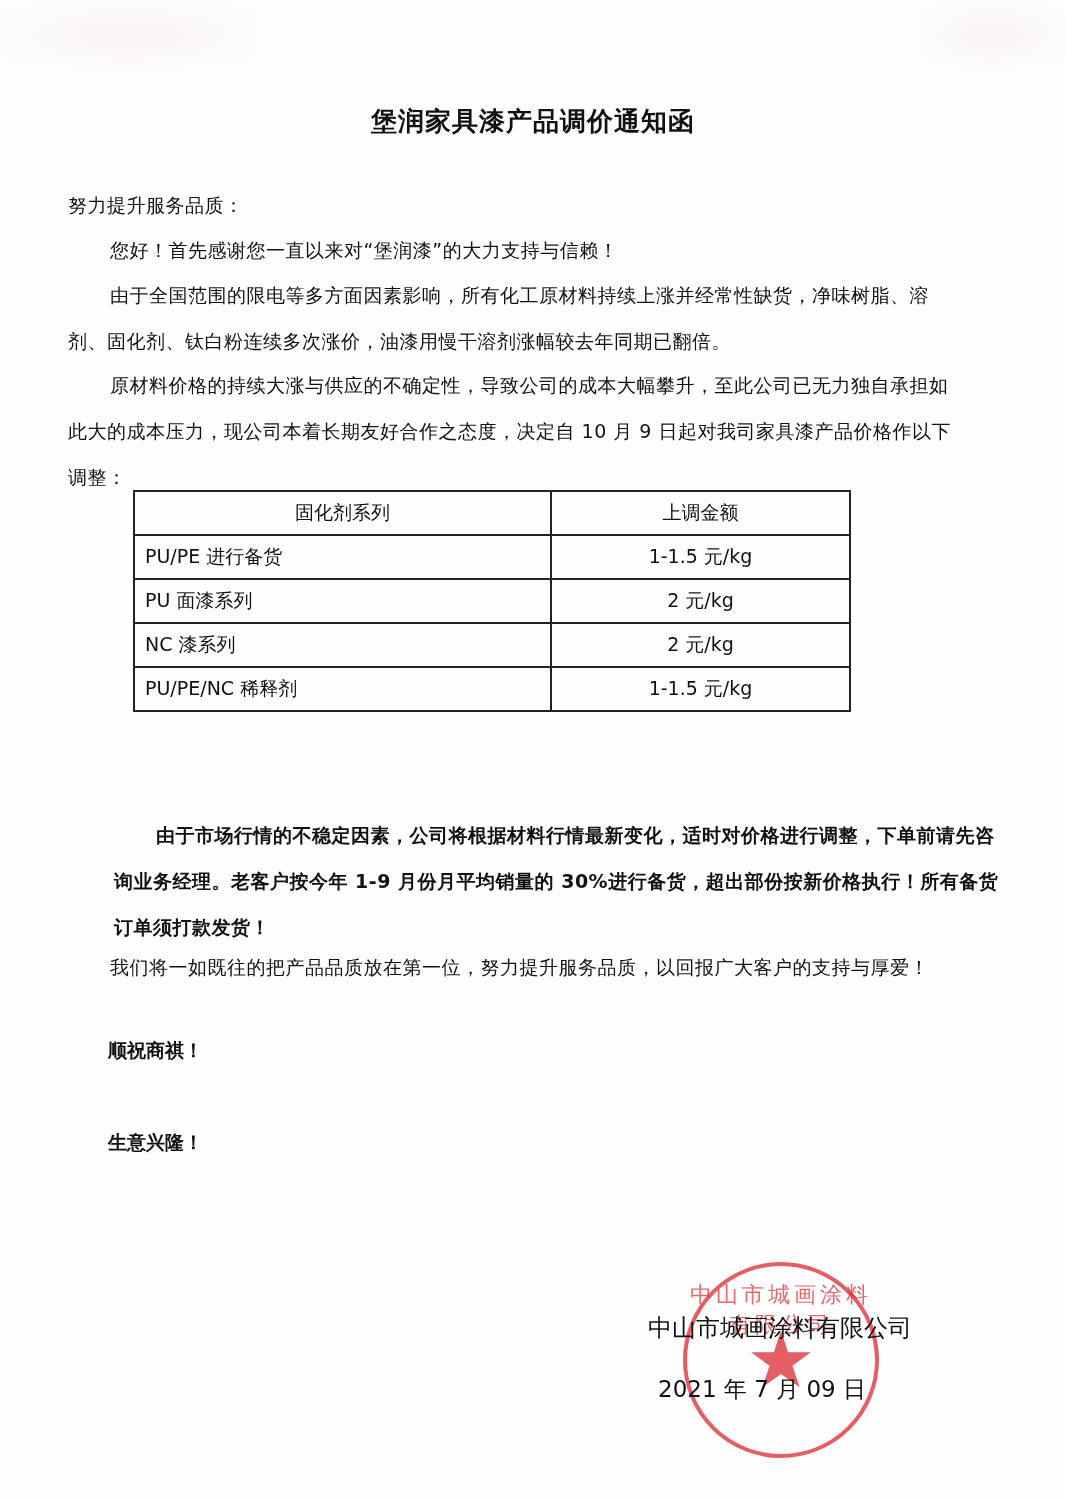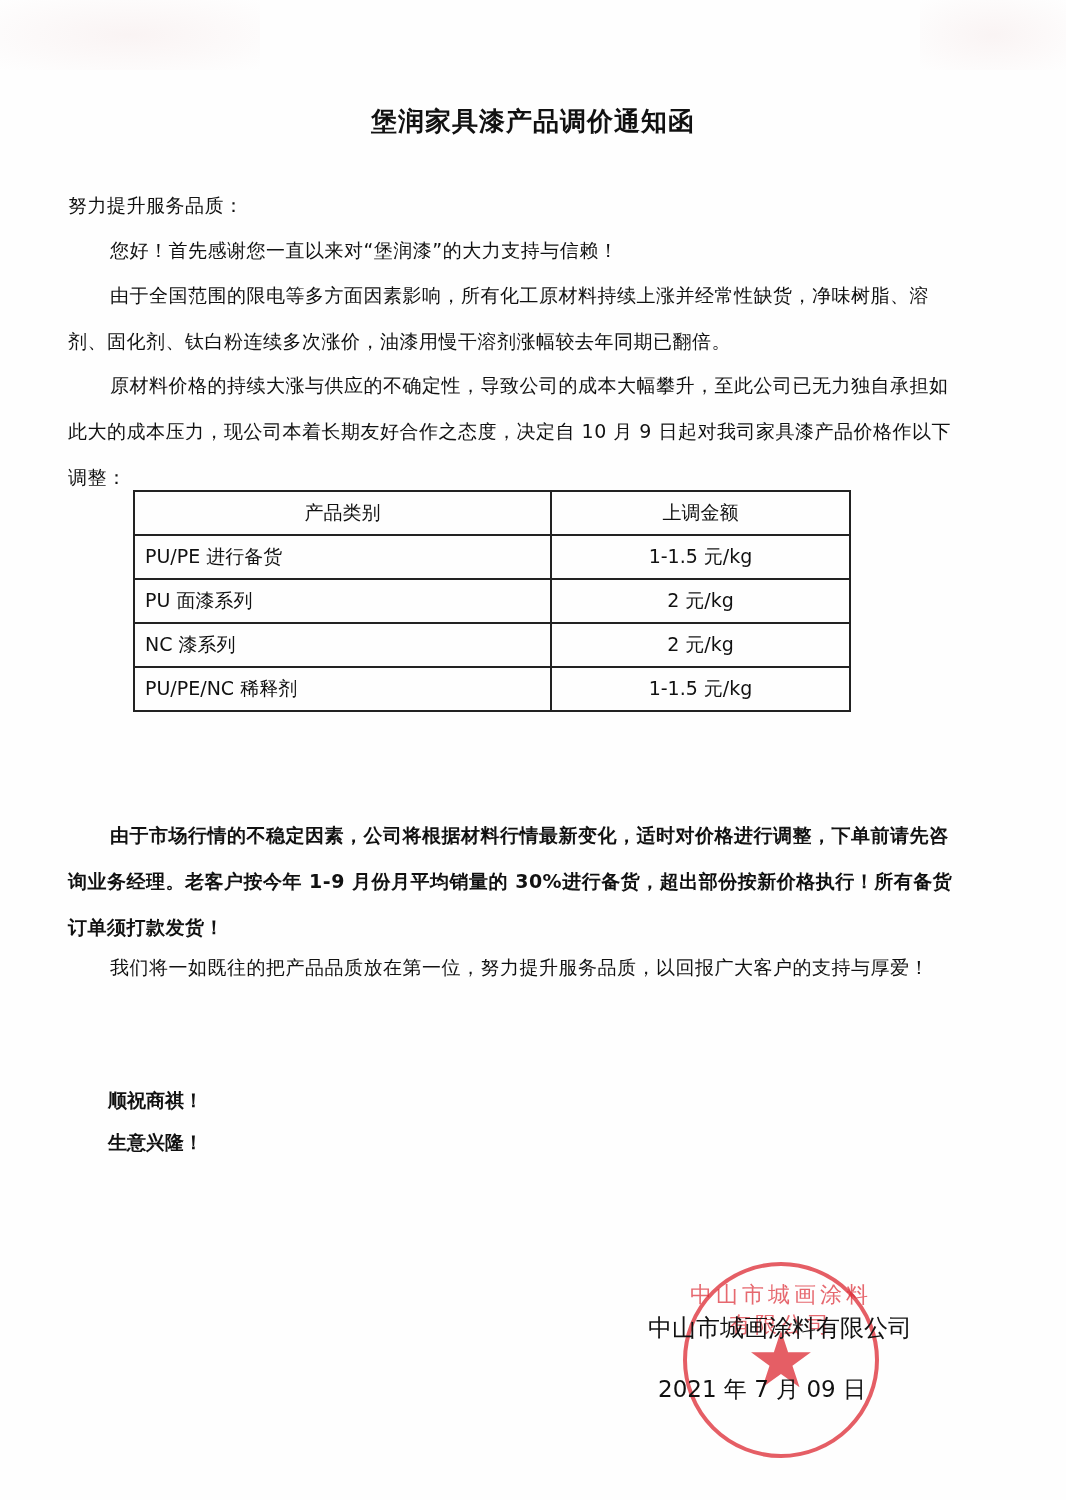--- a/index.html
+++ b/index.html
@@ -61,21 +61,21 @@
 <div class="title">堡润家具漆产品调价通知函</div>
 
 <div class="para" style="top:182px;">努力提升服务品质：</div>
 <div class="para indent" style="top:227px;">您好！首先感谢您一直以来对“堡润漆”的大力支持与信赖！</div>
 <div class="para indent" style="top:272px;">由于全国范围的限电等多方面因素影响，所有化工原材料持续上涨并经常性缺货，净味树脂、溶剂、固化剂、钛白粉连续多次涨价，油漆用慢干溶剂涨幅较去年同期已翻倍。</div>
 <div class="para indent" style="top:362px;">原材料价格的持续大涨与供应的不确定性，导致公司的成本大幅攀升，至此公司已无力独自承担如此大的成本压力，现公司本着长期友好合作之态度，决定自 10 月 9 日起对我司家具漆产品价格作以下调整：</div>
 
 <table class="price">
   <thead>
     <tr>
-      <th>产品类别</th>
+      <th>固化剂系列</th>
       <th>上调金额</th>
     </tr>
   </thead>
   <tbody>
     <tr>
       <td class="cat">PU/PE 进行备货</td>
       <td class="amt">1-1.5 元/kg</td>
     </tr>
     <tr>
       <td class="cat">PU 面漆系列</td>
@@ -85,24 +85,24 @@
       <td class="cat">NC 漆系列</td>
       <td class="amt">2 元/kg</td>
     </tr>
     <tr>
       <td class="cat">PU/PE/NC 稀释剂</td>
       <td class="amt">1-1.5 元/kg</td>
     </tr>
   </tbody>
 </table>
 
-<div class="para indent bold" style="top:812px;">由于市场行情的不稳定因素，公司将根据材料行情最新变化，适时对价格进行调整，下单前请先咨询业务经理。老客户按今年 1-9 月份月平均销量的 30%进行备货，超出部份按新价格执行！所有备货订单须打款发货！</div>
+<div class="para indent bold" style="top:812px;margin-left:46px;">由于市场行情的不稳定因素，公司将根据材料行情最新变化，适时对价格进行调整，下单前请先咨询业务经理。老客户按今年 1-9 月份月平均销量的 30%进行备货，超出部份按新价格执行！所有备货订单须打款发货！</div>
 <div class="para indent" style="top:944px;">我们将一如既往的把产品品质放在第一位，努力提升服务品质，以回报广大客户的支持与厚爱！</div>
 
-<div class="closing" style="top:1088px;">顺祝商祺！</div>
+<div class="closing" style="top:1038px;">顺祝商祺！</div>
 <div class="closing" style="top:1130px;font-family:Liberation Serif, serif;">生意兴隆！</div>
 
 <div class="stamp">
   <div class="stamp-text">中山市城画涂料有限公司</div>
   <div class="stamp-star">★</div>
 </div>
 <div class="company">中山市城画涂料有限公司</div>
 <div class="date">2021 年 7 月 09 日</div>
 
 </body></html>

